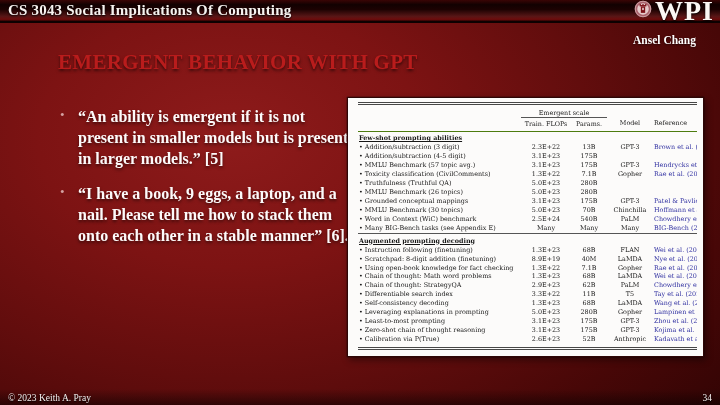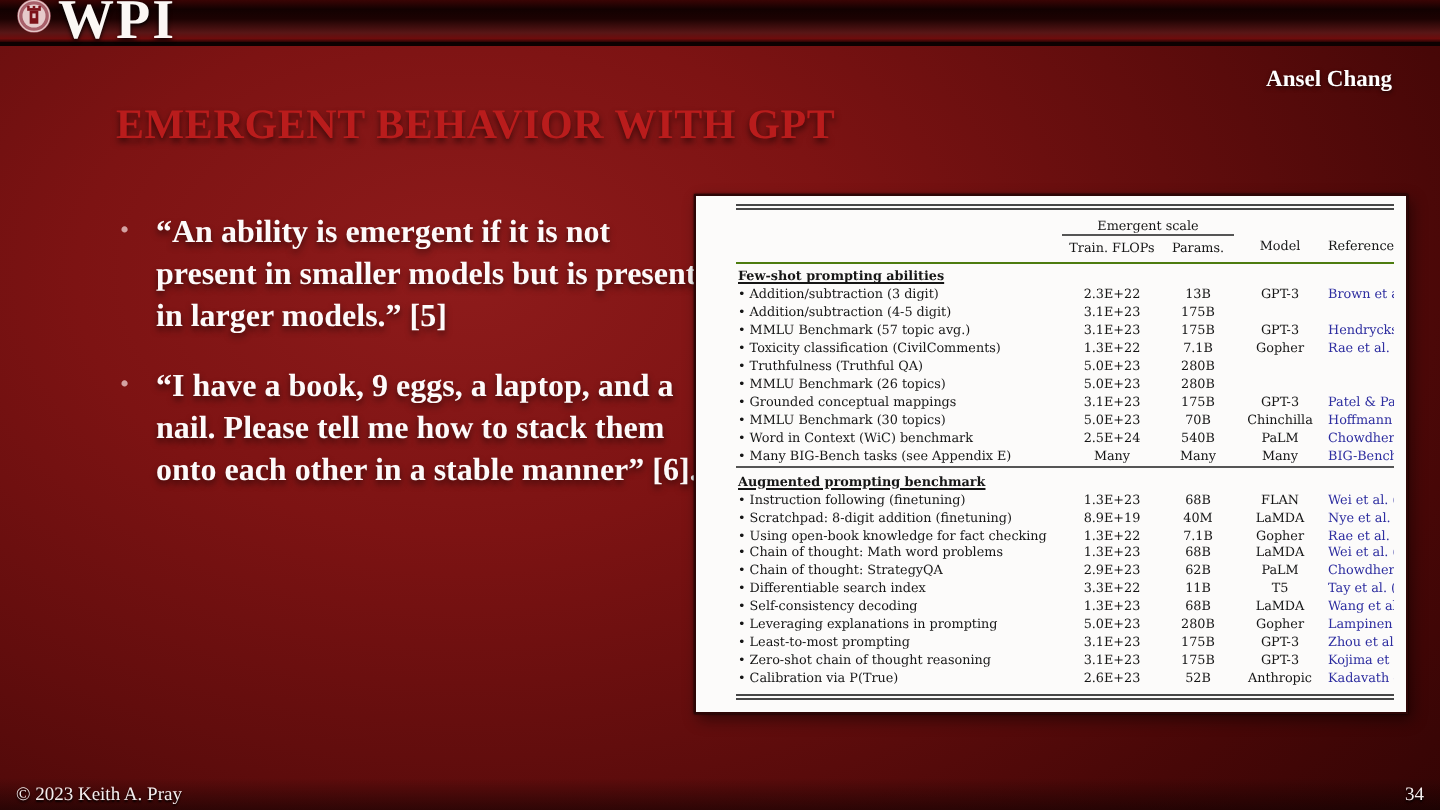--- a/index.html
+++ b/index.html
@@ -52,21 +52,21 @@
     color:#fdfafa; font-size:16px; line-height:21px; font-weight:bold;
     text-shadow:0 2px 3px rgba(0,0,0,.5);
   }
 
   
   .table-panel {
     position:absolute; left:347px; top:97px; width:357px;
     background:#fcfbfa;
     border:1px solid #2e0606;
     box-shadow:0 0 1px #000, 2px 3px 7px rgba(0,0,0,.45);
-    padding:4px 6px 6px 20px;
+    padding:4px 6px 6px 10px;
     color:#121212;
   }
   .dblrule { height:2.5px; border-top:1px solid #474747; border-bottom:1px solid #474747; }
   .dblrule.top { margin-bottom:2px; }
   .dblrule.bottom { margin-top:3px; }
 
   table.paper {
     width:100%; table-layout:fixed; border-collapse:collapse;
     font-size:6.4px; line-height:1.4; color:#161616;
     font-family:"DejaVu Serif","Liberation Serif",serif;
@@ -97,20 +97,21 @@
   }
   .page-number {
     position:absolute; right:8px; bottom:2px;
     color:#f5eeee; font-size:9.5px; text-shadow:0 1px 1px #000;
   }
 </style>
 </head>
 <body>
 
 <div class="topbar">
+  <div class="course-title">CS 3043 Social Implications Of Computing</div>
   <div class="wpi-logo">
     <span>
       <svg width="18" height="18" viewBox="0 0 20 20">
         <circle cx="10" cy="10" r="9.3" fill="#a8606a"></circle>
         <circle cx="10" cy="10" r="8.6" fill="none" stroke="#e4c6c6" stroke-width="0.7"></circle>
         <circle cx="10" cy="10" r="6.4" fill="#e6cbcb"></circle>
         <rect x="6.2" y="5.6" width="7.6" height="1.5" fill="#7c1219"></rect>
         <rect x="7.6" y="7.1" width="4.8" height="7.2" fill="#7c1219"></rect>
         <rect x="9.1" y="8.6" width="1.8" height="2.6" fill="#e6cbcb"></rect>
         <rect x="6.2" y="4.4" width="1.4" height="1.2" fill="#7c1219"></rect>
@@ -230,21 +231,21 @@
           <td class="ref">Chowdhery et al. (2022)</td>
         </tr>
         <tr>
           <td class="task">• Many BIG-Bench tasks (see Appendix E)</td>
           <td class="c">Many</td>
           <td class="c">Many</td>
           <td class="c">Many</td>
           <td class="ref">BIG-Bench (2022)</td>
         </tr>
         <tr class="section-row ruled">
-          <td colspan="5"><span class="section-label">Augmented prompting benchmark</span></td>
+          <td colspan="5"><span class="section-label">Augmented prompting decoding</span></td>
         </tr>
         <tr>
           <td class="task">• Instruction following (finetuning)</td>
           <td class="c">1.3E+23</td>
           <td class="c">68B</td>
           <td class="c">FLAN</td>
           <td class="ref">Wei et al. (2022a)</td>
         </tr>
         <tr>
           <td class="task">• Scratchpad: 8-digit addition (finetuning)</td>

